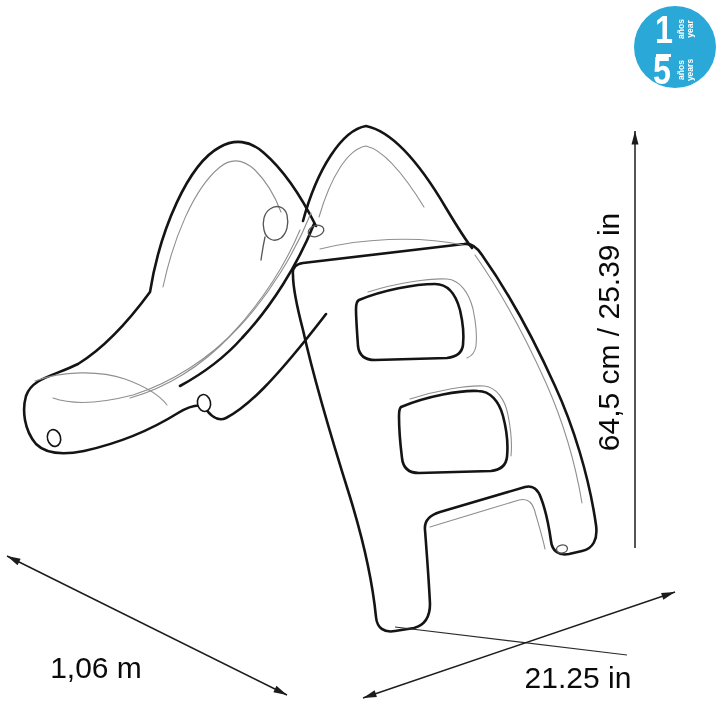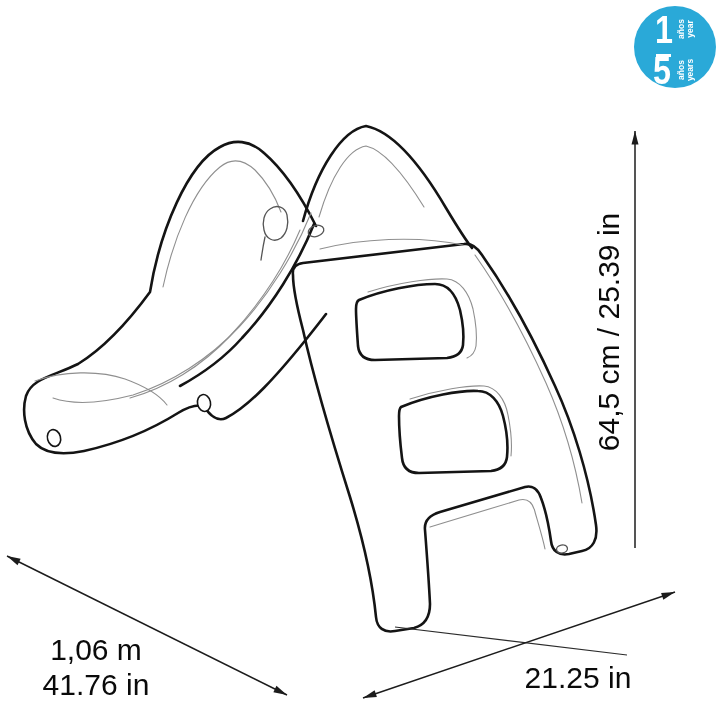--- a/index.html
+++ b/index.html
@@ -87,21 +87,20 @@
       <line x1="635" y1="548" x2="635" y2="131" marker-end="url(#ah)"></line>
       <line x1="7" y1="556" x2="287" y2="695" marker-start="url(#ah)" marker-end="url(#ah)"></line>
       <line x1="363" y1="698" x2="675" y2="592" marker-start="url(#ah)" marker-end="url(#ah)"></line>
     </g>
   </svg>
 
   <div class="dim-label vertical" style="left:608px;top:332px;">64,5 cm / 25.39 in</div>
 
   <div class="dim-label" style="left:96px;top:667px;">
     <span>1,06 m</span>
-    <span>41.76 in</span>
   </div>
 
   <div class="dim-label" style="left:578px;top:677px;">
     <span>21.25 in</span>
   </div>
 
   <div class="badge" style="background: rgb(42, 169, 216);">
     <div class="badge-num" style="left:21px;top:5px;">1</div>
     <div class="badge-unit" style="left:36px;top:14px;">
       <span>años</span>

